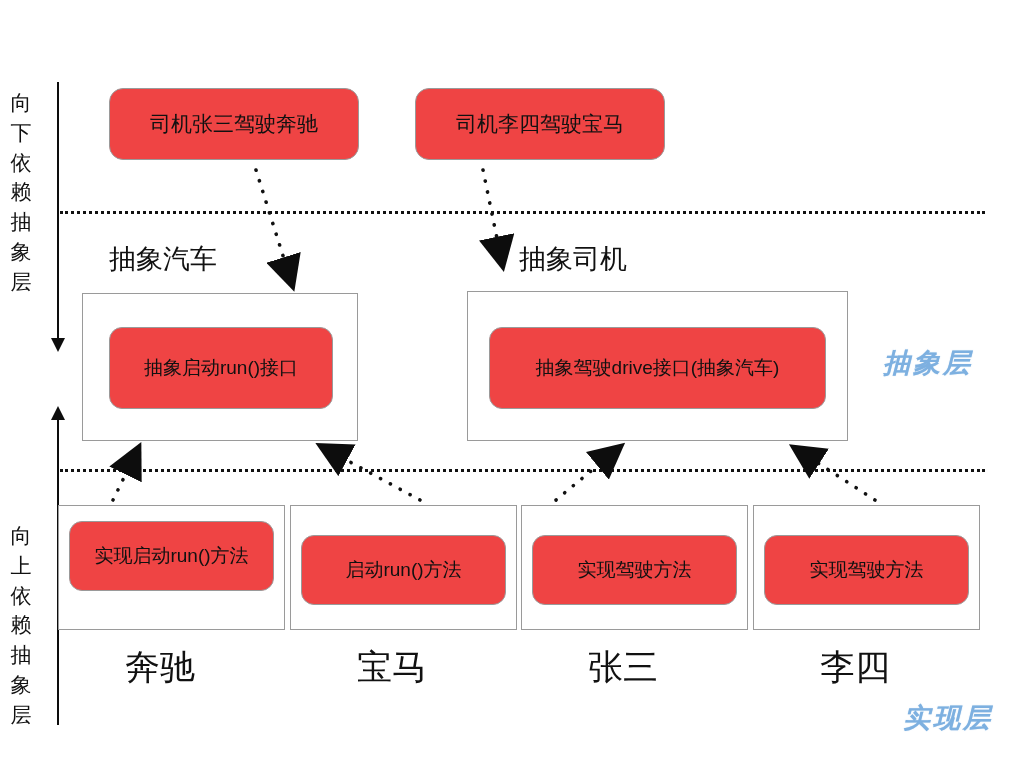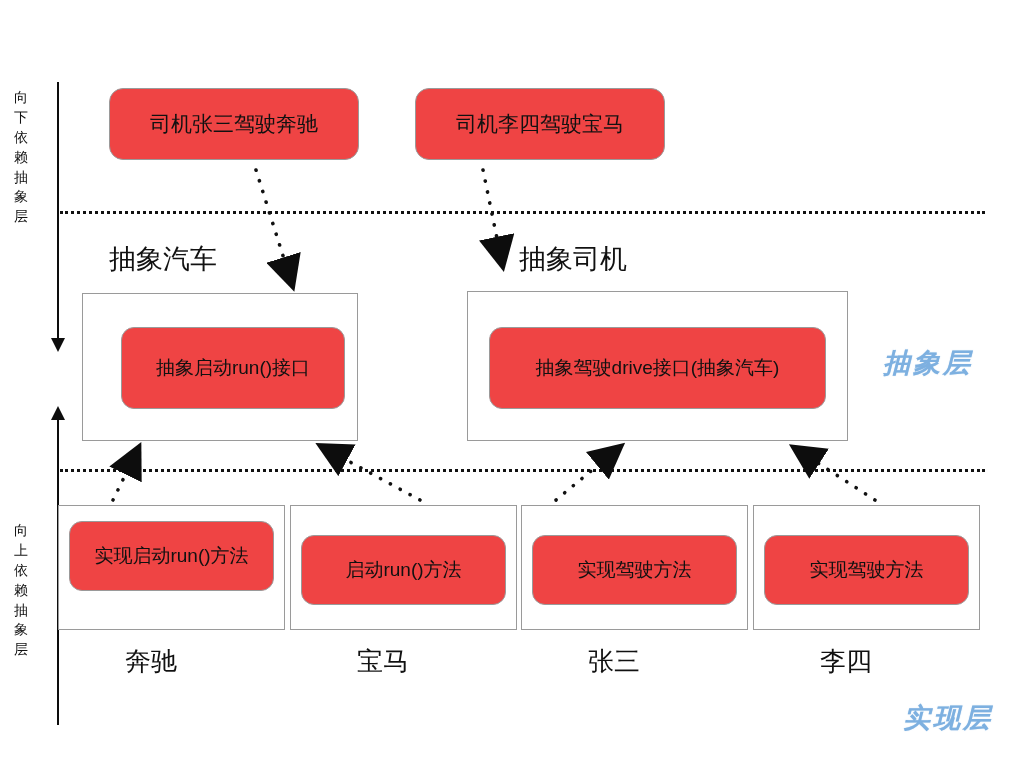--- a/index.html
+++ b/index.html
@@ -18,21 +18,21 @@
     height: 768px;
     overflow: hidden;
     background: #ffffff;
   }
 
   
   .axis-label {
     position: absolute;
     width: 26px;
     text-align: center;
-    font-size: 14px;
+    font-size: 21px;
     line-height: 1.42;
     letter-spacing: 0;
     color: #111;
     word-break: break-all;
     white-space: normal;
   }
   .axis-line {
     position: absolute;
     width: 0;
     border-left: 2.5px solid #0d0d0d;
@@ -77,21 +77,21 @@
     background: #ffffff;
   }
 
   
   .caption {
     position: absolute;
     font-size: 27px;
     color: #111;
     white-space: nowrap;
   }
-  .caption.bottom { font-size: 26px; }
+  .caption.bottom { font-size: 35px; }
 
   
   .layer-title {
     position: absolute;
     font-family: "Liberation Serif", "DejaVu Serif", serif;
     font-style: italic;
     font-weight: bold;
     font-size: 27px;
     letter-spacing: 3px;
     color: #7db0e0;
@@ -138,21 +138,21 @@
 
   <div class="layer-title" style="left:883px; top:345px;">抽象层</div>
   <div class="layer-title" style="left:903px; top:700px;">实现层</div>
 
   <div class="pill" style="left:109px; top:88px; width:250px; height:72px;">司机张三驾驶奔驰</div>
 
   <div class="pill" style="left:415px; top:88px; width:250px; height:72px;">司机李四驾驶宝马</div>
 
   <div class="caption" style="left:109px; top:241px;">抽象汽车</div>
   <div class="rect" style="left:82px; top:293px; width:276px; height:148px;"></div>
-  <div class="pill small" style="left:109px; top:327px; width:224px; height:82px;margin-left:12px;">抽象启动run()接口</div>
+  <div class="pill small" style="left:109px; top:327px; width:224px; height:82px;">抽象启动run()接口</div>
 
   <div class="caption" style="left:519px; top:241px;">抽象司机</div>
   <div class="rect" style="left:467px; top:291px; width:381px; height:150px;"></div>
   <div class="pill small" style="left:489px; top:327px; width:337px; height:82px;">抽象驾驶drive接口(抽象汽车)</div>
 
   <div class="rect" style="left:58px; top:505px; width:227px; height:125px;"></div>
   <div class="pill small" style="left:69px; top:521px; width:205px; height:70px;">实现启动run()方法</div>
   <div class="caption bottom" style="left:125px; top:644px;">奔驰</div>
 
   <div class="rect" style="left:290px; top:505px; width:227px; height:125px;"></div>

